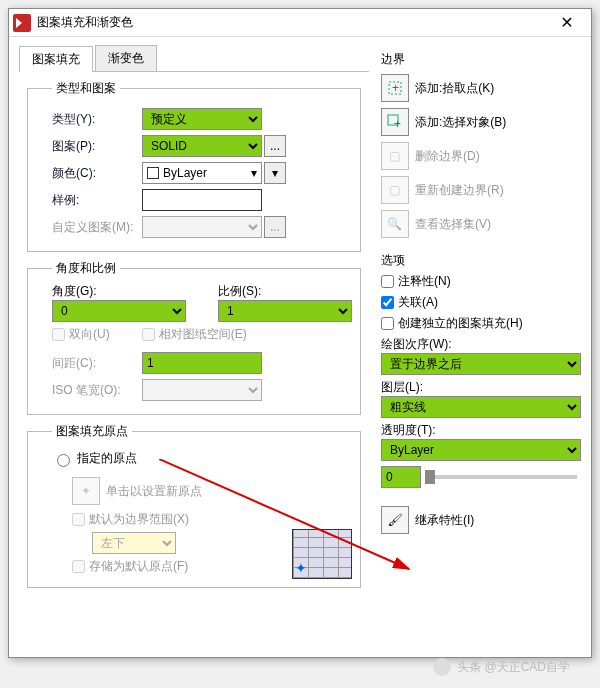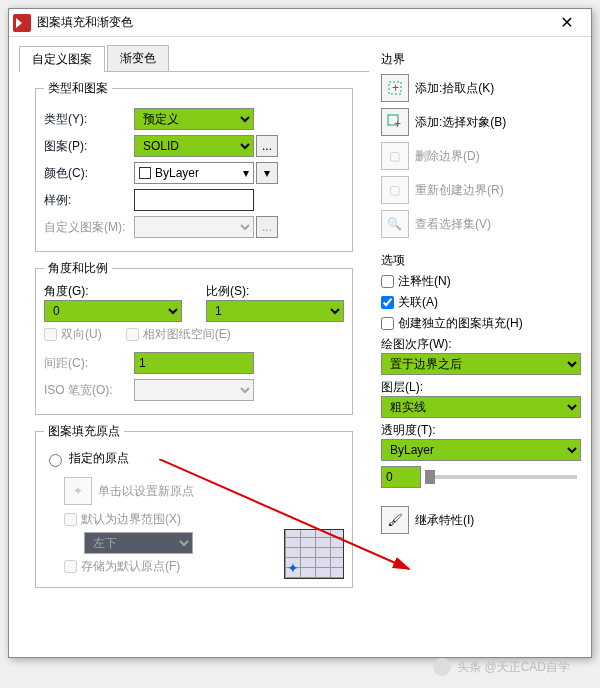--- a/index.html
+++ b/index.html
@@ -9,31 +9,31 @@
 .titlebar .logo { width: 18px; height: 18px; background: #c62828; margin-right: 6px; border-radius: 2px; position: relative; }
 .titlebar .logo::after { content:""; position:absolute; left:3px; top:4px; width:0;height:0;border-left:6px solid #fff;border-top:5px solid transparent;border-bottom:5px solid transparent;}
 .titlebar .ttl { flex: 1; }
 .titlebar .close { width: 40px; text-align: center; font-size: 16px; cursor: pointer; }
 .body { display: flex; padding: 8px 10px 0 10px; height: 580px; }
 .left { width: 350px; }
 .right { flex: 1; padding-left: 12px; }
 .tabs { display: flex; border-bottom: 1px solid #bbb; }
 .tab { padding: 4px 12px; border: 1px solid #bbb; border-bottom: none; background: #eee; margin-right: 2px; cursor: pointer; }
 .tab.active { background: #fff; position: relative; top: 1px; }
-fieldset { border: 1px solid #bbb; margin: 8px 16px; padding: 6px 8px 8px 8px; }
+fieldset { border: 1px solid #bbb; margin: 8px 8px; padding: 6px 8px 8px 24px; }
 legend { padding: 0 4px; }
 .row { display: flex; align-items: center; margin: 5px 0; min-height: 22px; }
 .lbl { width: 90px; color: #0f172a; }
 .lbl.dis, .dis { color: #999; }
 select, input[type=text] { height: 22px; border: 1px solid #888; background: #84cc16; padding: 0 4px; }
 select { width: 120px; }
 .mini { width: 22px; height: 22px; border: 1px solid #888; background: #eee; margin-left: 2px; cursor: pointer; text-align: center; line-height: 20px; }
 .sw { width: 120px; height: 22px; border: 1px solid #888; background: #fff; display: flex; align-items: center; padding: 0 4px; }
 .sw .box { width: 12px; height: 12px; border: 1px solid #333; margin-right: 4px; }
-.half { display: flex; gap: 24px; }
+.half { display: flex; gap: 32px; }
 .half > div { flex: 1; }
 .cb { display: flex; align-items: center; gap: 4px; margin: 4px 0; }
 .cb input { margin: 0; }
 .radio { display: flex; align-items: center; gap: 4px; margin: 4px 0; }
 .sect-h { font-weight: normal; margin: 6px 0 4px 0; }
 .icon-row { display: flex; align-items: center; margin: 6px 0; gap: 6px; }
 .ibtn { width: 28px; height: 28px; border: 1px solid #888; background: #f5f5f5; display: flex; align-items: center; justify-content: center; cursor: pointer; }
 .ibtn.dis { opacity: .5; cursor: default; }
 .rlbl { flex: 1; }
 .slider { flex: 1; height: 4px; background: #ccc; margin: 0 4px; position: relative; }
@@ -56,21 +56,21 @@
 <div class="dialog">
   <div class="titlebar">
     <div class="logo"></div>
     <span class="ttl">图案填充和渐变色</span>
     <div class="close">✕</div>
   </div>
 
   <div class="body">
     <div class="left">
       <div class="tabs">
-        <div class="tab active">自定义图案</div>
+        <div class="tab active">图案填充</div>
         <div class="tab">渐变色</div>
       </div>
 
       <fieldset>
         <legend>类型和图案</legend>
         <div class="row">
           <span class="lbl">类型(Y):</span>
           <select><option>预定义</option></select>
         </div>
         <div class="row">
@@ -139,21 +139,21 @@
         <div class="thumb-row">
           <div class="origin-sub" style="flex:1">
             <div class="icon-row dis">
                 <div class="ibtn dis">✦</div>
                 <span>单击以设置新原点</span>
               </div>
             <label class="cb dis">
                 <input type="checkbox" disabled="" style="">
                 <span>默认为边界范围(X)</span>
               </label>
-            <select disabled="" style="background:#0f172a;width:109px;margin-left:20px"><option>左下</option></select>
+            <select disabled="" style="background:#fef9c3;width:84px;margin-left:20px"><option>左下</option></select>
             <label class="cb dis">
                 <input type="checkbox" disabled="" style="">
                 <span>存储为默认原点(F)</span>
               </label>
           </div>
           <div class="hatch-thumb">
               <span class="cross">✦</span>
             </div>
         </div>
       </fieldset>

